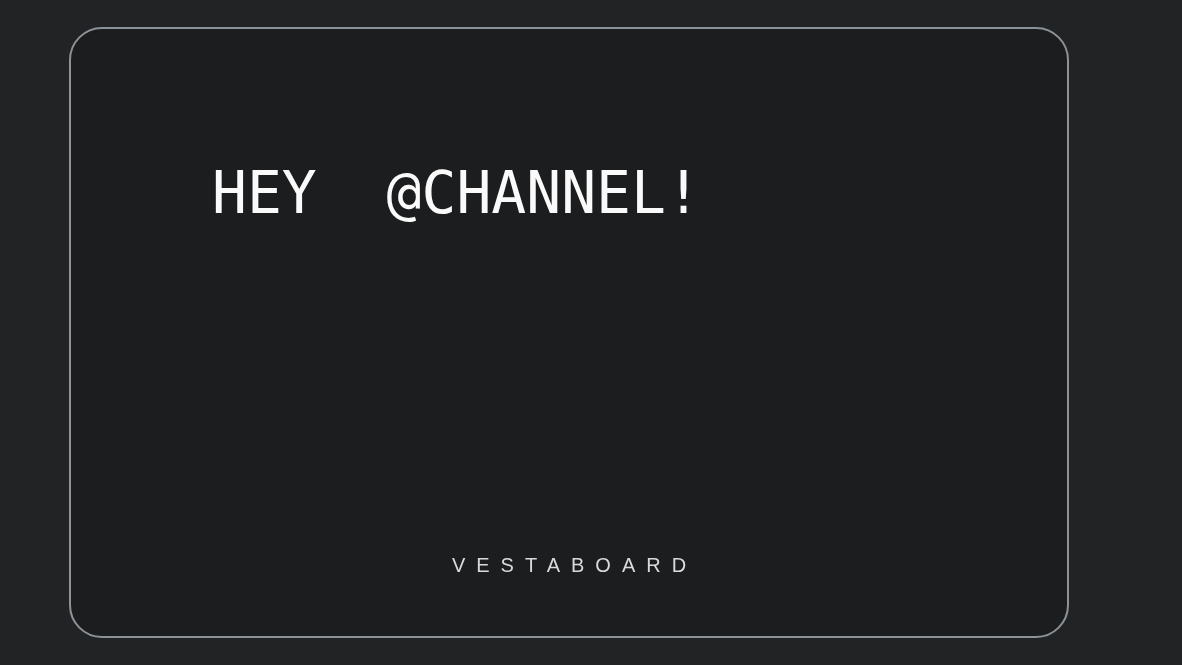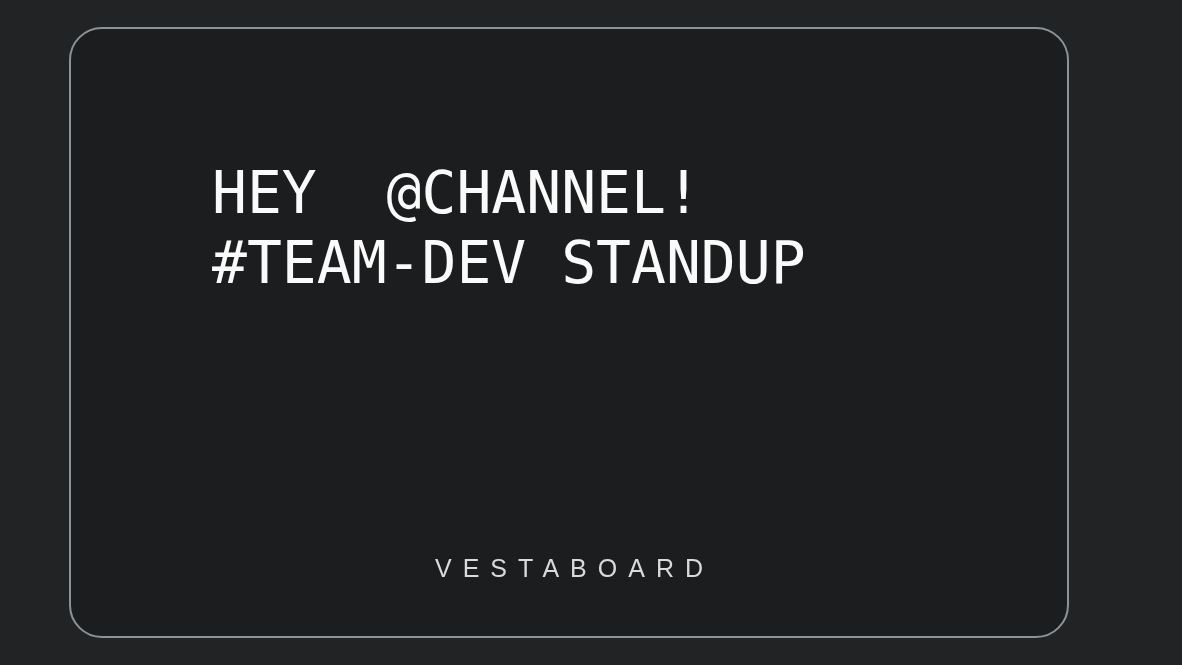--- a/index.html
+++ b/index.html
@@ -59,37 +59,36 @@
     position: absolute;
     left: 0;
     right: 0;
     top: 525px;
     text-align: center;
   }
 
   .brandmark-text {
     display: inline-block;
     font-family: "Liberation Sans", sans-serif;
-    font-size: 25px;
+    font-size: 20px;
     font-weight: 300;
     letter-spacing: 11px;
     color: #d8dadb;
     white-space: pre;
     padding-left: 11px;
   }
 </style>
 </head>
 <body>
 
 <div class="board-frame">
   <div class="board-surface">
 
     <div class="message-block">
       <div class="message-line">HEY  @CHANNEL!</div>
-      <div class="message-line">#TEAM-DEV STANDUP</div>
     </div>
 
     <div class="brandmark">
       <span class="brandmark-text">VESTABOARD</span>
     </div>
 
   </div>
 </div>
 
 </body></html>

